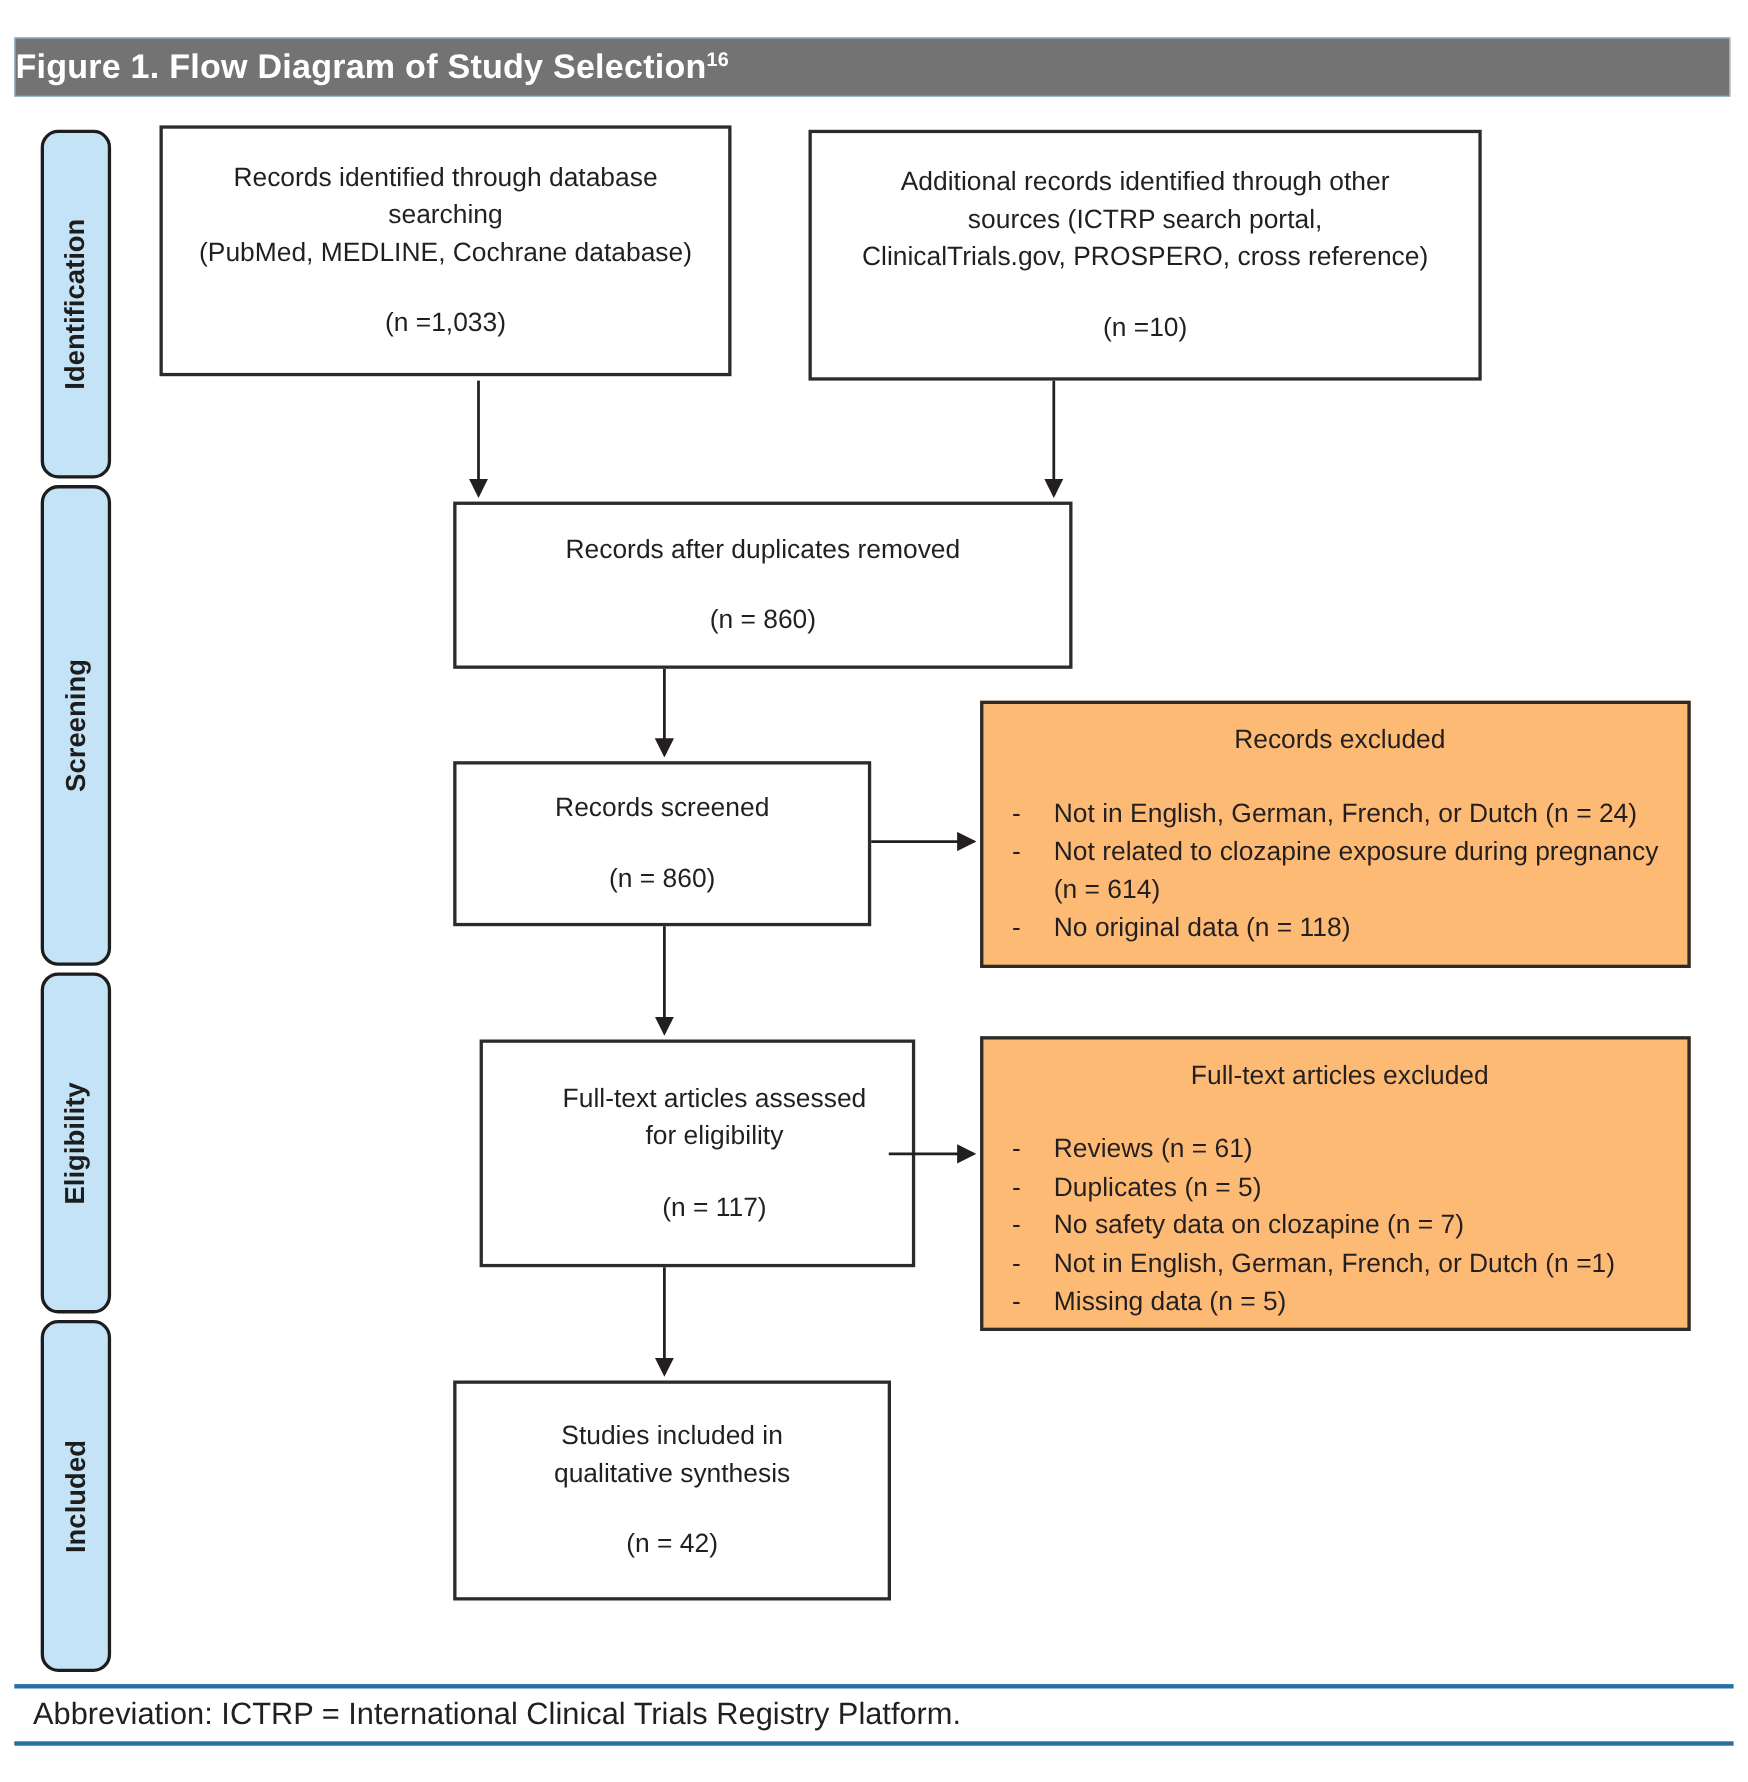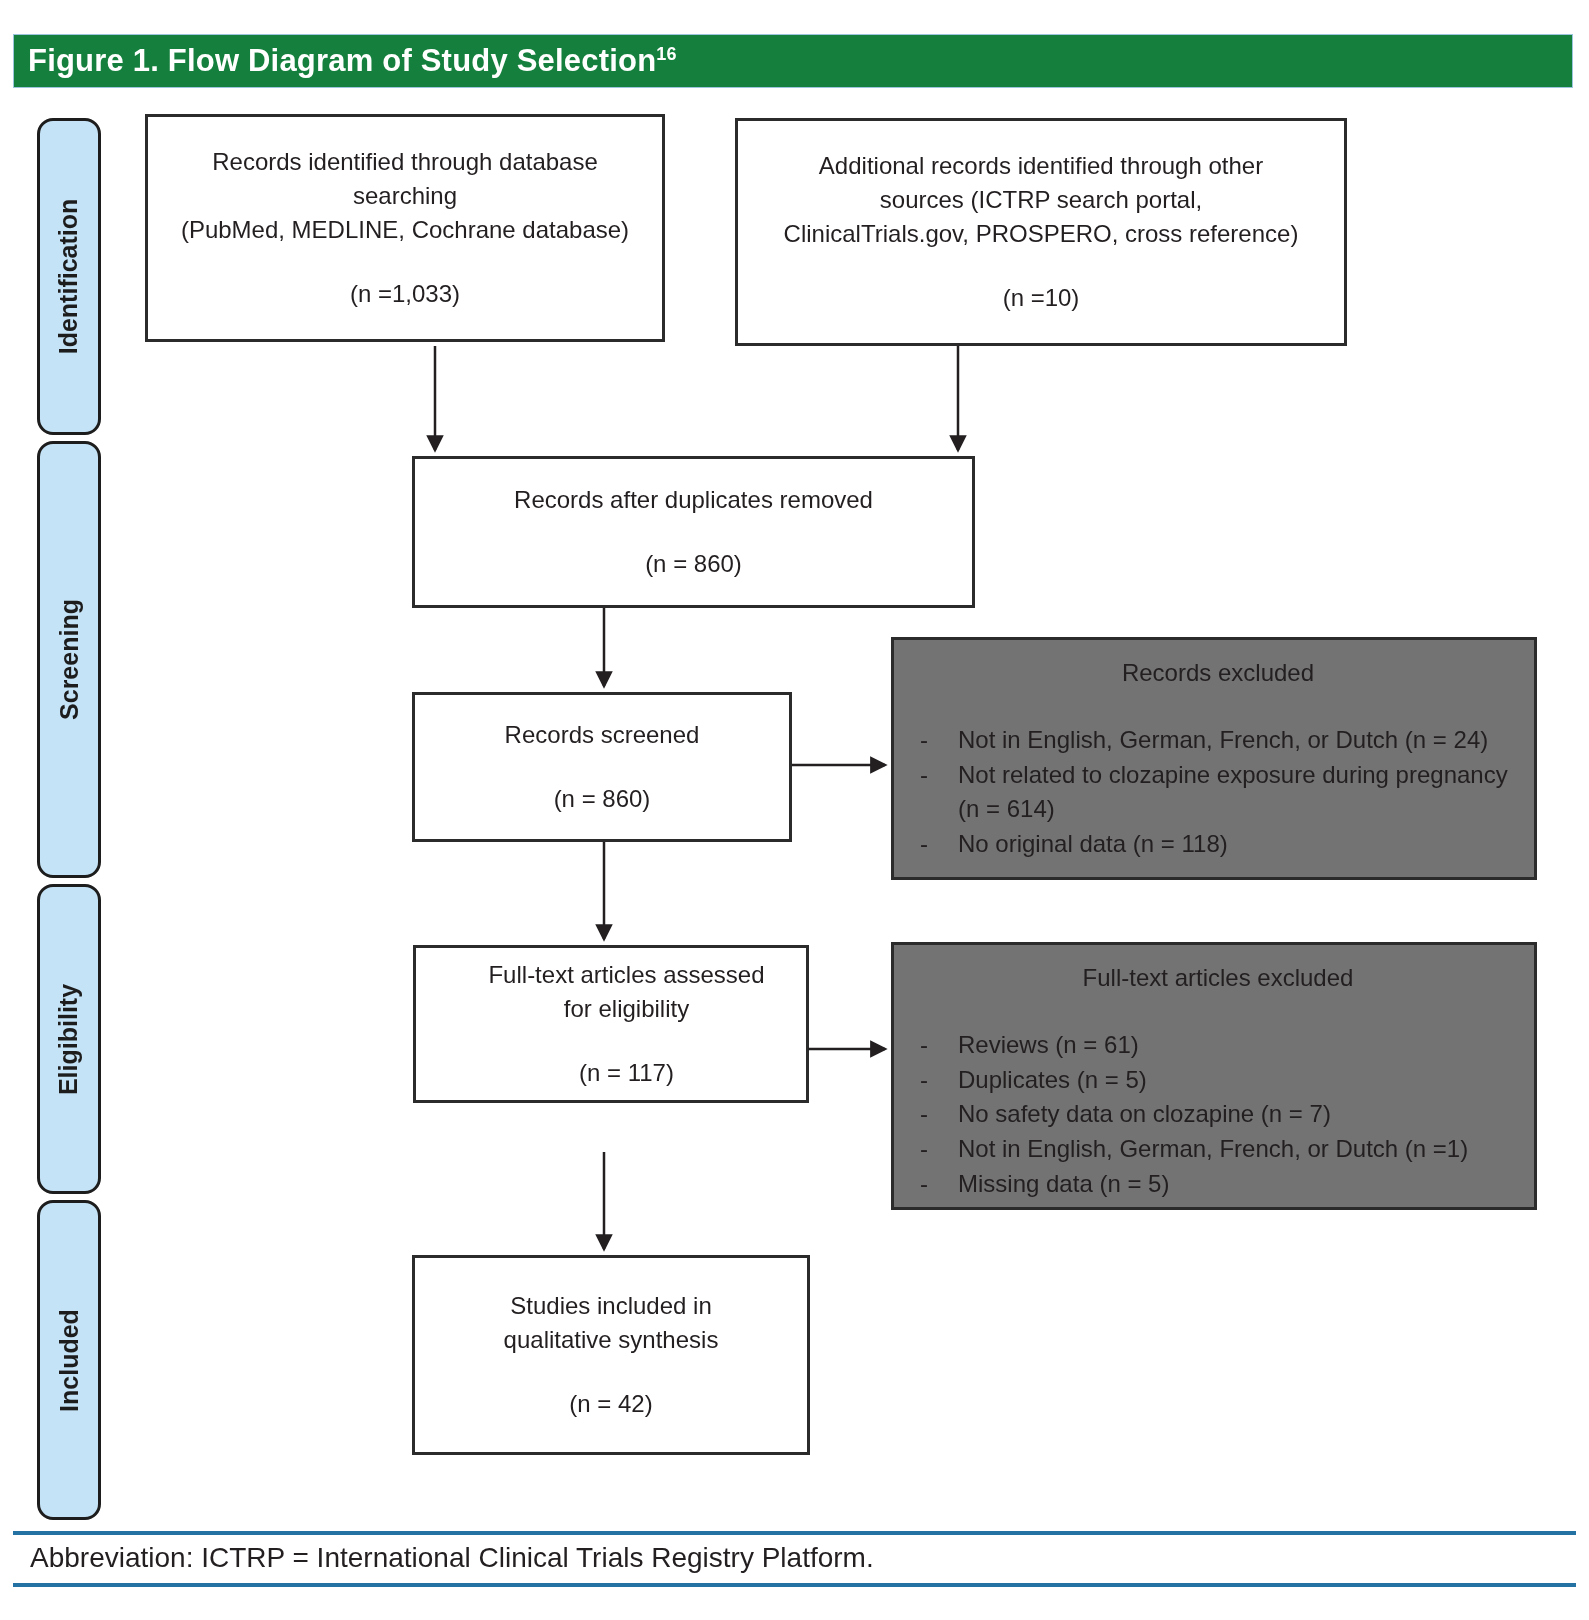--- a/index.html
+++ b/index.html
@@ -6,23 +6,23 @@
   body {
     width: 1589px; height: 1620px;
     font-family: "Liberation Sans", sans-serif;
     color: #231f20;
   }
   .canvas { position: relative; width: 1589px; height: 1620px; overflow: hidden; }
 
   
   .title-bar {
     position: absolute; left: 13px; top: 34px; width: 1560px; height: 54px;
-    background: #15803d; color: #ffffff;
+    background: #737373; color: #ffffff;
     display: flex; align-items: center; box-sizing: border-box;
-    padding-left: 14px; border: 1px solid #9dc4dd;
+    padding-left: 0; border: 1px solid #9dc4dd;
   }
   .title-line { font-size: 31px; font-weight: bold; letter-spacing: 0.2px; }
   .title-line sup { font-size: 18px; }
 
   
   .stage {
     position: absolute; left: 37px; width: 64px; box-sizing: border-box;
     background: #c5e3f6; border: 3px solid #1d1d1d; border-radius: 16px;
     display: flex; align-items: center; justify-content: center;
   }
@@ -42,26 +42,26 @@
     display: flex; flex-direction: column; align-items: center; justify-content: center;
     text-align: center; font-size: 24px; line-height: 1.42; padding: 8px 14px;
   }
   .node-text { white-space: pre-line; }
   .node-count { margin-top: 30px; }
 
   #box-identified-db     { left: 145px; top: 114px; width: 520px; height: 228px; }
   #box-identified-other  { left: 735px; top: 118px; width: 612px; height: 228px; }
   #box-after-duplicates  { left: 412px; top: 456px; width: 563px; height: 152px; }
   #box-screened          { left: 412px; top: 692px; width: 380px; height: 150px; }
-  #box-fulltext-assessed { left: 413px; top: 945px; width: 396px; height: 158px; padding-left: 45px; }
+  #box-fulltext-assessed { left: 436px; top: 945px; width: 396px; height: 207px; padding-left: 45px; }
   #box-included          { left: 412px; top: 1255px; width: 398px; height: 200px; }
 
   
   .excl {
-    position: absolute; box-sizing: border-box; background: #737373;
+    position: absolute; box-sizing: border-box; background: #fdba74;
     border: 3px solid #2b2b2b; font-size: 24px; line-height: 1.45;
     padding: 16px 18px 20px 26px;
   }
   .excl-title { text-align: center; margin-bottom: 32px; }
   .excl-item { display: flex; align-items: flex-start; }
   .excl-dash { width: 38px; flex-shrink: 0; }
   .excl-text { flex: 1; }
   #box-records-excluded  { left: 891px; top: 637px; width: 646px; height: 243px; }
   #box-fulltext-excluded { left: 891px; top: 942px; width: 646px; height: 268px; }
 

